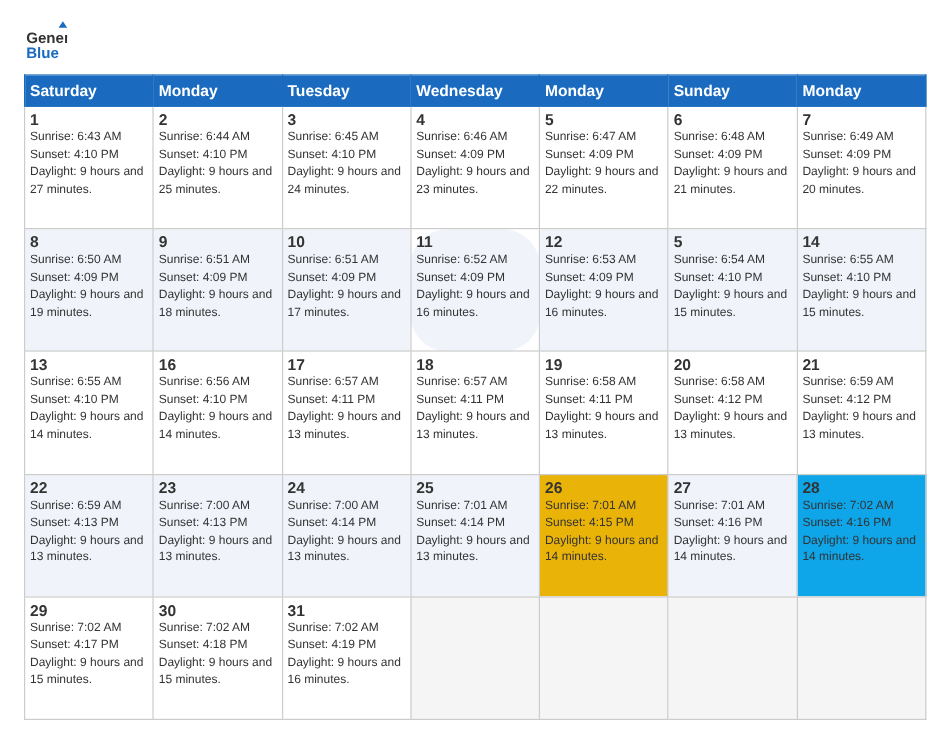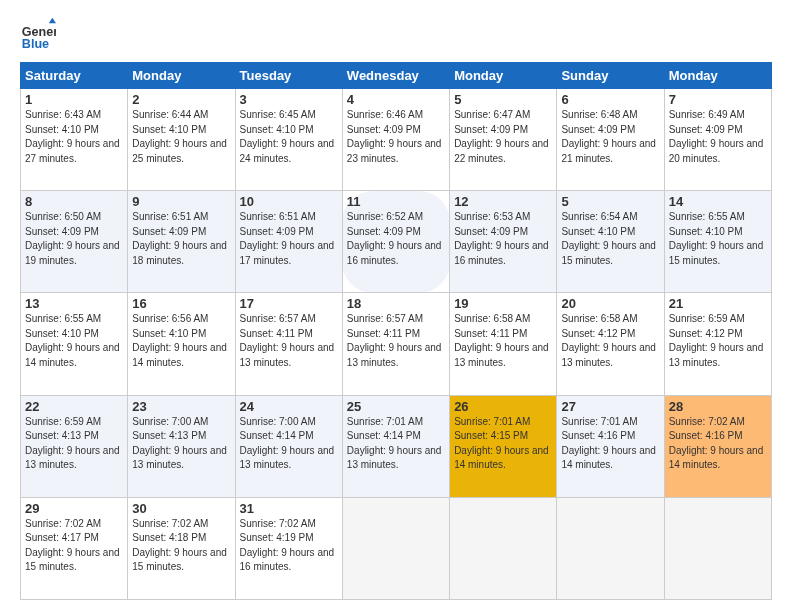--- a/index.html
+++ b/index.html
@@ -147,21 +147,21 @@
           <td><span class="day-number">20</span><span class="day-info">Sunrise: 6:58 AM<br>Sunset: 4:12 PM<br>Daylight: 9 hours and 13 minutes.</span></td>
           <td><span class="day-number">21</span><span class="day-info">Sunrise: 6:59 AM<br>Sunset: 4:12 PM<br>Daylight: 9 hours and 13 minutes.</span></td>
         </tr>
         <tr>
           <td style="background: rgb(240, 244, 250);"><span class="day-number">22</span><span class="day-info">Sunrise: 6:59 AM<br>Sunset: 4:13 PM<br>Daylight: 9 hours and 13 minutes.</span></td>
           <td style="background: rgb(240, 244, 250); margin-top: 32px;"><span class="day-number">23</span><span class="day-info">Sunrise: 7:00 AM<br>Sunset: 4:13 PM<br>Daylight: 9 hours and 13 minutes.</span></td>
           <td style="background: rgb(240, 244, 250);"><span class="day-number">24</span><span class="day-info">Sunrise: 7:00 AM<br>Sunset: 4:14 PM<br>Daylight: 9 hours and 13 minutes.</span></td>
           <td style="background: rgb(240, 244, 250); margin-top: 44px;"><span class="day-number">25</span><span class="day-info">Sunrise: 7:01 AM<br>Sunset: 4:14 PM<br>Daylight: 9 hours and 13 minutes.</span></td>
           <td style="background: #eab308;"><span class="day-number">26</span><span class="day-info">Sunrise: 7:01 AM<br>Sunset: 4:15 PM<br>Daylight: 9 hours and 14 minutes.</span></td>
           <td style="background: rgb(240, 244, 250);"><span class="day-number">27</span><span class="day-info">Sunrise: 7:01 AM<br>Sunset: 4:16 PM<br>Daylight: 9 hours and 14 minutes.</span></td>
-          <td style="background: #fdba74;"><span class="day-number">28</span><span class="day-info">Sunrise: 7:02 AM<br>Sunset: 4:16 PM<br>Daylight: 9 hours and 14 minutes.</span></td>
+          <td style="background: #0ea5e9;"><span class="day-number">28</span><span class="day-info">Sunrise: 7:02 AM<br>Sunset: 4:16 PM<br>Daylight: 9 hours and 14 minutes.</span></td>
         </tr>
         <tr>
           <td><span class="day-number">29</span><span class="day-info">Sunrise: 7:02 AM<br>Sunset: 4:17 PM<br>Daylight: 9 hours and 15 minutes.</span></td>
           <td><span class="day-number">30</span><span class="day-info">Sunrise: 7:02 AM<br>Sunset: 4:18 PM<br>Daylight: 9 hours and 15 minutes.</span></td>
           <td><span class="day-number">31</span><span class="day-info">Sunrise: 7:02 AM<br>Sunset: 4:19 PM<br>Daylight: 9 hours and 16 minutes.</span></td>
           <td class="empty-cell"></td>
           <td class="empty-cell"></td>
           <td class="empty-cell"></td>
           <td class="empty-cell"></td>
         </tr>

